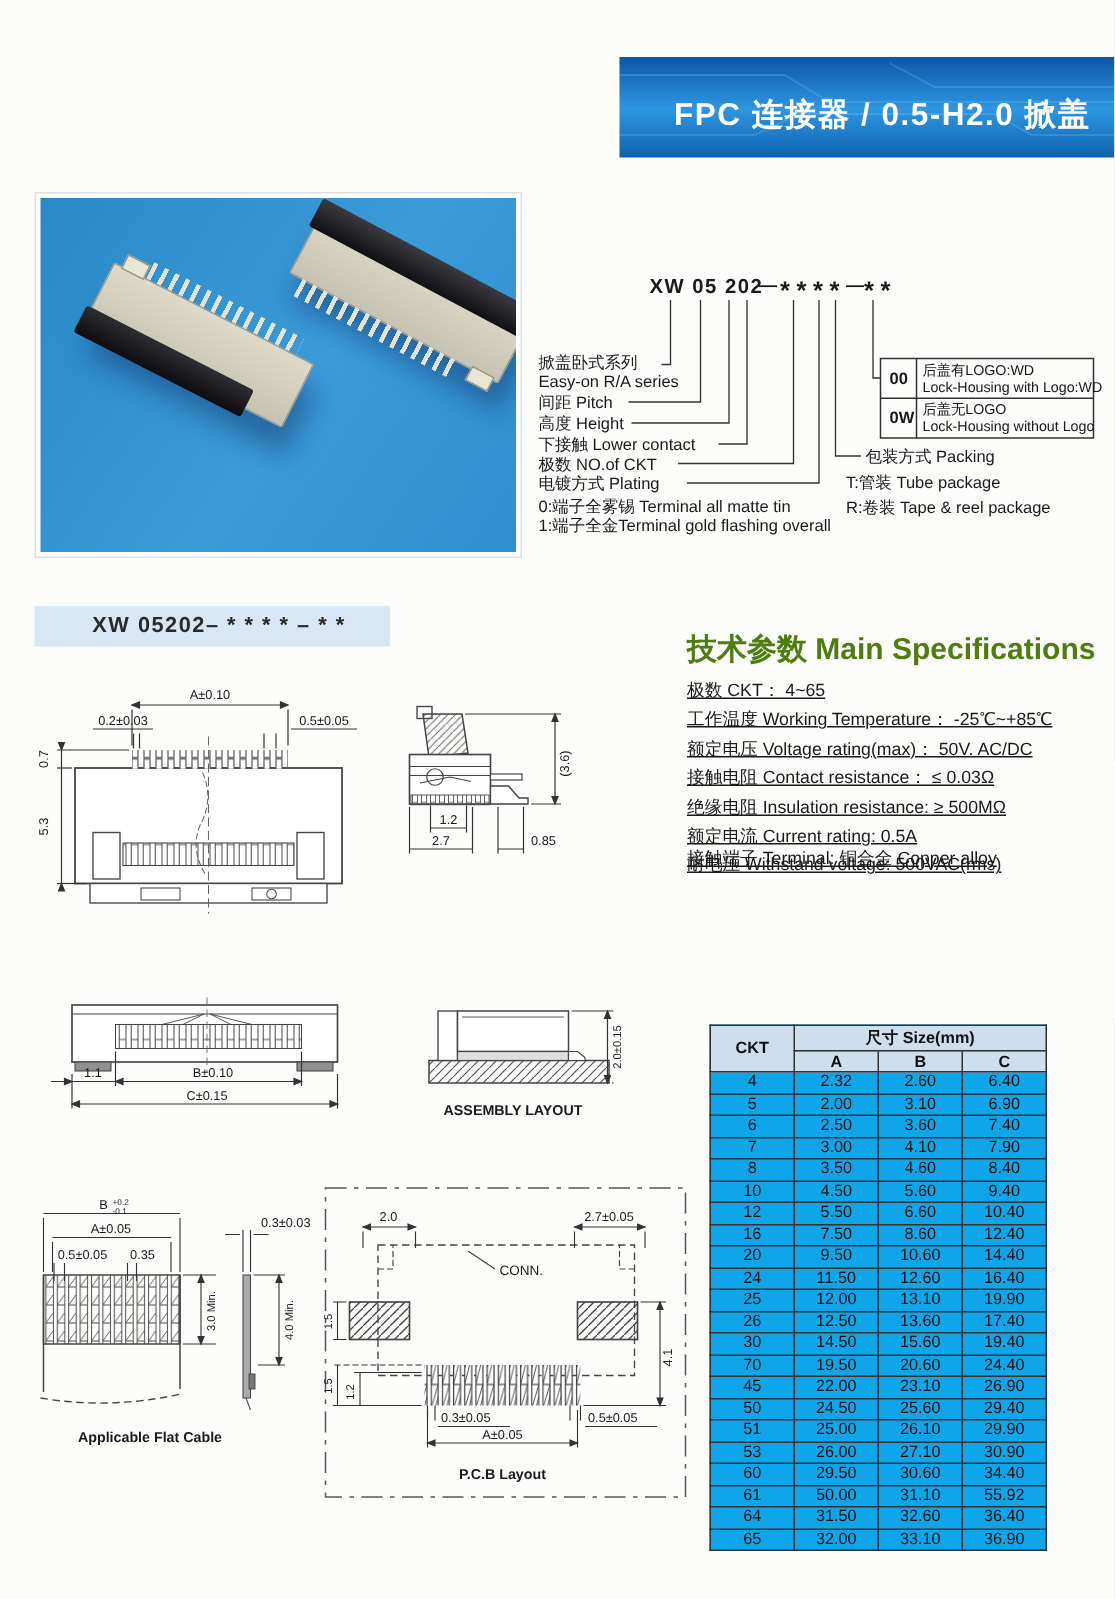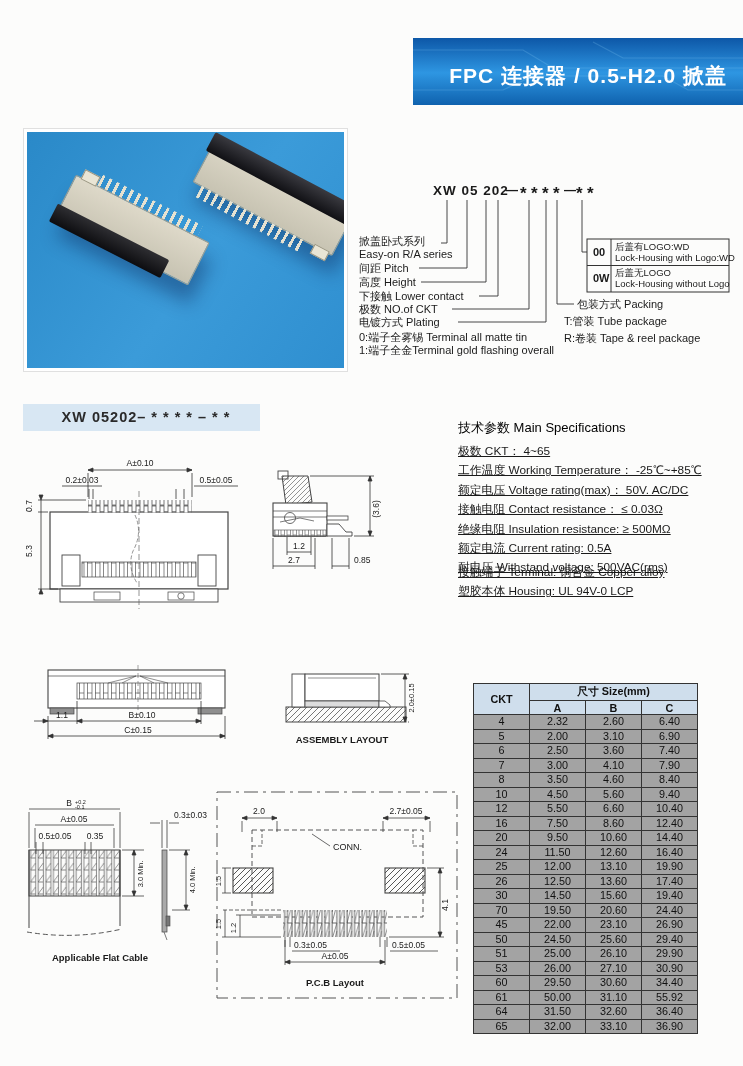--- a/index.html
+++ b/index.html
@@ -44,31 +44,31 @@
   .pd-box-t { font-size:9.5px; }
 
   
   .part-label { position:absolute; left:23px; top:404px; width:237px; height:27px; background:#d8e7f3;
                 font-size:14.5px; font-weight:bold; color:#2a2a2a; line-height:27px; padding-left:9px;
                 letter-spacing:1px; white-space:nowrap;text-align:center; }
 
   
   .specs { position:absolute; left:458px; top:419px; width:285px; }
   .material { position:absolute; left:458px; top:563px; width:285px; }
-  .sec-title { color:#000000; font-size:13px; font-weight:normal; margin-bottom:5px; }
+  .sec-title { color:#4d7c0f; font-size:20px; font-weight:bold; margin-bottom:5px; }
   .sec-line { font-size:11.8px; color:#1a1a1a; line-height:19.4px; white-space:nowrap;text-decoration:underline; }
 
   
   .draw { position:absolute; }
   .dim { font-size:8.5px; }
   .dimS { font-size:7.5px; }
   .cap { font-size:9.5px; font-weight:bold; }
 
   
-  .size-table { position:absolute; left:473px; top:683px; border-collapse:collapse; background:#a3a3a3; }
+  .size-table { position:absolute; left:473px; top:683px; border-collapse:collapse; background:#0ea5e9; }
   .size-table th, .size-table td { border:1px solid #333; text-align:center; font-size:10.8px; color:#111; }
   .size-table thead th { background:#cfdeec; font-weight:bold; }
   .size-table thead tr:first-child th { height:17px; }
   .size-table thead tr:last-child th { height:14px; }
   .size-table td { width:56px; height:13.7px; line-height:13.5px; padding:0 2px; }
   .size-table th.ckt { width:56px; }
 </style>
 </head>
 <body>
 
@@ -162,21 +162,20 @@
     <div class="sec-line">工作温度 Working Temperature： -25℃~+85℃</div>
     <div class="sec-line">额定电压 Voltage rating(max)： 50V. AC/DC</div>
     <div class="sec-line">接触电阻 Contact resistance： ≤ 0.03Ω</div>
     <div class="sec-line">绝缘电阻 Insulation resistance: ≥ 500MΩ</div>
     <div class="sec-line">额定电流 Current rating: 0.5A</div>
     <div class="sec-line">耐电压 Withstand voltage: 500VAC(rms)</div>
   </div>
 
   <div class="material">
     <div class="sec-line">接触端子 Terminal: 铜合金 Copper alloy</div>
-    <div class="sec-line">塑胶本体 Housing: UL 94V-0 LCP</div>
   </div>
 
   <svg class="draw" style="left:22px; top:443px;" width="240" height="177" viewBox="0 0 240 177">
     <defs>
       <pattern id="combA" width="8" height="12.5" patternUnits="userSpaceOnUse">
         <rect x="2" y="0.5" width="4" height="11.5" fill="#ffffff" stroke="#555" stroke-width="0.8"></rect>
       </pattern>
       <pattern id="combB" width="8" height="15" patternUnits="userSpaceOnUse">
         <rect x="1.5" y="0" width="4.5" height="15" fill="none" stroke="#555" stroke-width="0.7"></rect>
       </pattern>

